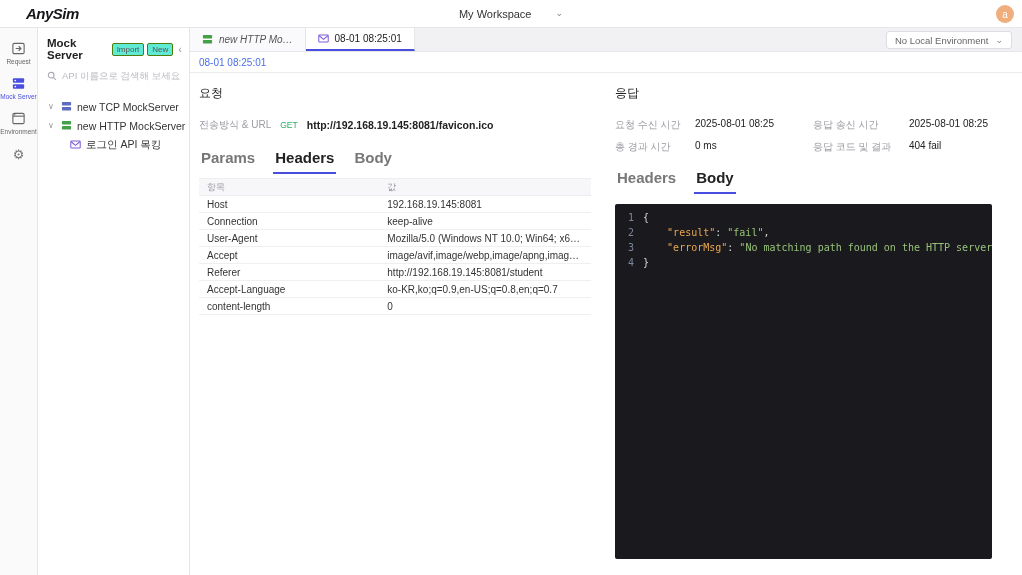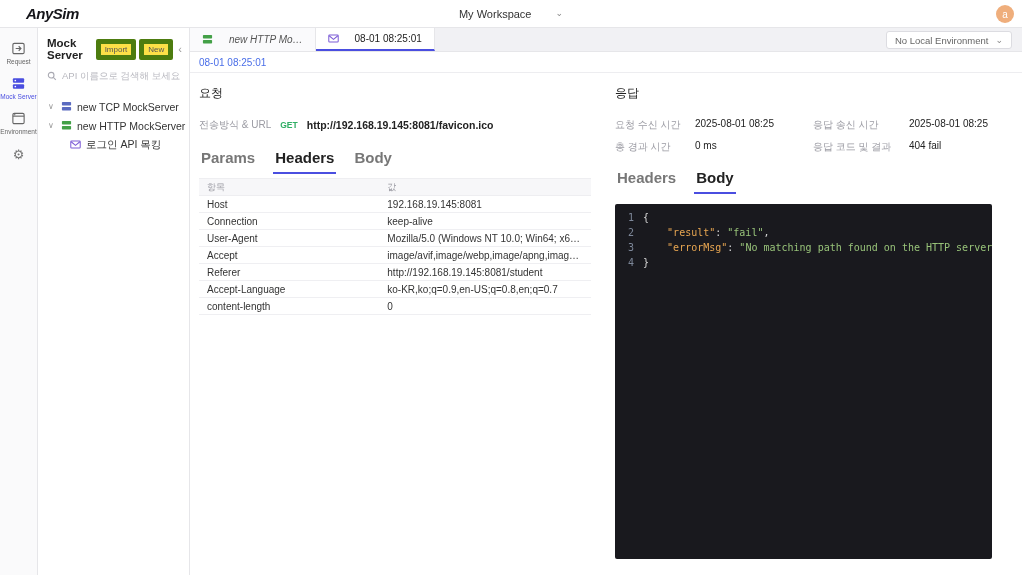--- a/index.html
+++ b/index.html
@@ -27,55 +27,55 @@
   .rail-item { width:100%; display:flex; flex-direction:column; align-items:center;
     padding:5px 0 4px; color:#666; cursor:pointer; }
   .rail-item .lbl { font-size:6.5px; margin-top:2px; text-align:center; line-height:1.1; }
   .rail-item.active { color:#4a4ee0; }
   .rail-gear { margin-top:6px; font-size:13px; color:#777; cursor:pointer; }
 
   
   .sidebar { width:152px; background:#fff; border-right:1px solid #e6e6e9; font-size:11px; }
   .sb-head { display:flex; align-items:center; gap:3px; padding:9px 5px 6px 9px; }
   .sb-title { font-weight:bold; font-size:11.5px; flex:1; color:#222; }
-  .chip { font-size:8px; border:5px solid #4d7c0f; border-radius:2px; padding:1px 4px;
-    color:#555; background:#fde047; cursor:pointer; white-space:nowrap; }
+  .chip { font-size:8px; border:1px solid #4d7c0f; border-radius:2px; padding:1px 4px;
+    color:#555; background:#5eead4; cursor:pointer; white-space:nowrap; }
   .collapse { color:#999; font-size:11px; cursor:pointer; padding:0 2px; }
   .sb-search { display:flex; align-items:center; gap:5px; padding:3px 9px 8px; }
   .sb-search input { border:none; outline:none; font-size:9.5px; width:118px;
     font-family:"Liberation Sans",sans-serif; color:#555; }
   .sb-search input::placeholder { color:#b8b8bf; }
   .tree { padding-top:8px; }
   .tree-row { display:flex; align-items:center; gap:5px; height:19px; padding-left:10px;
     cursor:pointer; color:#333; font-size:10.5px; white-space:nowrap; }
   .tree-row.child { padding-left:32px; }
   .caret { color:#999; font-size:8px; width:8px; }
 
   
   .main { flex:1; min-width:0; display:flex; flex-direction:column; background:#fff; }
   .tabstrip { height:24px; background:#f1f1f4; border-bottom:1px solid #e6e6e9;
     display:flex; align-items:stretch; position:relative; }
-  .tab { display:flex; align-items:center; gap:16px; padding:0 12px; font-size:10px;
+  .tab { display:flex; align-items:center; gap:6px; padding:0 12px; font-size:10px;
     color:#555; background:#fafafc; border-right:1px solid #e6e6e9; cursor:pointer; }
   .tab.active { background:#fff; color:#222; border-bottom:2px solid #4a4ee0; }
   .italic { font-style:italic; }
   .env-select { position:absolute; right:10px; top:3px; height:18px; border:1px solid #dcdce1;
     border-radius:3px; background:#fff; display:flex; align-items:center; gap:7px;
     padding:0 8px; font-size:9.5px; color:#666; cursor:pointer; }
   .crumbbar { height:21px; display:flex; align-items:center; padding-left:9px;
     font-size:10px; color:#4a6ee8; border-bottom:1px solid #ededf0; background:#fff; }
 
   
   .content { flex:1; display:flex; gap:24px; padding:12px 30px 16px 9px; overflow:hidden; }
   .panel-req { flex:0 0 392px; }
   .panel-resp { flex:1; min-width:0; display:flex; flex-direction:column; }
   .panel-title { font-size:12px; color:#222; margin:0 0 16px; }
   .url-row { display:flex; align-items:center; gap:9px; margin-bottom:14px; white-space:nowrap; }
   .url-label { font-size:10px; color:#9b9ba3; }
-  .method { font-size:8.5px; font-weight:bold; color:#2fae64;text-align:center; }
+  .method { font-size:8.5px; font-weight:normal; color:#2fae64;text-align:center; }
   .url { font-size:10.5px; font-weight:bold; color:#222; overflow:hidden; text-overflow:ellipsis; }
   .mini-tabs { display:flex; gap:16px; font-size:15px; color:#777; margin-bottom:4px;font-weight:bold; }
   .mini-tab { padding:3px 2px 6px; cursor:pointer; border-bottom:2px solid transparent; }
   .mini-tab.active { color:#222; border-bottom-color:#4a4ee0; }
 
   table { width:100%; border-collapse:collapse; font-size:10px; margin-top:4px; table-layout:fixed; }
   thead td { background:#f7f7f9; color:#9b9ba3; font-size:9px; height:17px; padding:0 8px;
     border-top:1px solid #eeeef1; border-bottom:1px solid #eeeef1; }
   tbody td { height:17px; padding:0 8px; border-bottom:1px solid #efeff2; color:#333;
     overflow:hidden; white-space:nowrap; text-overflow:ellipsis; }

